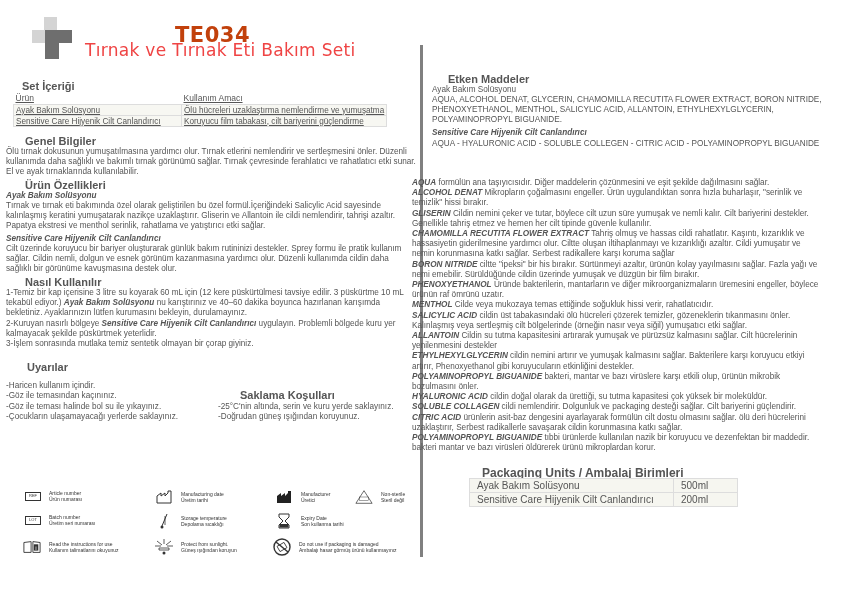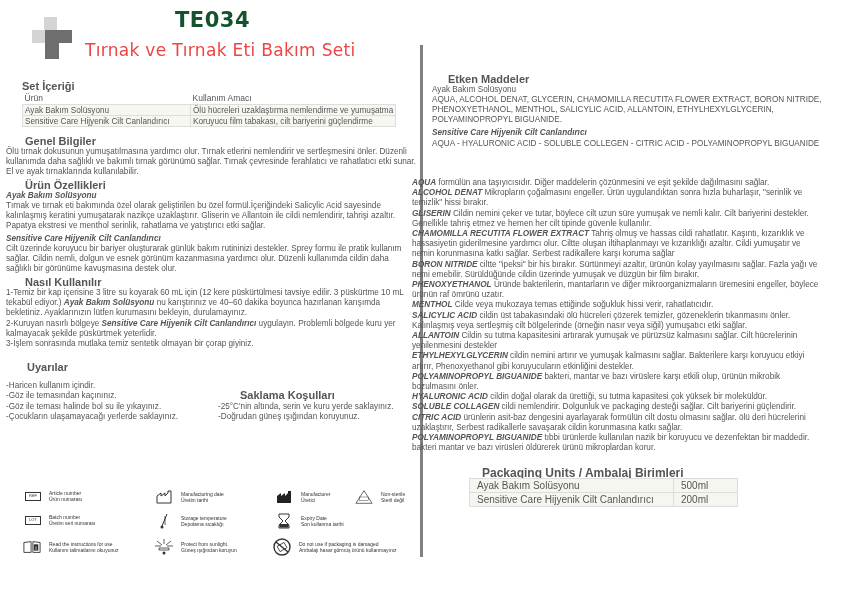--- a/index.html
+++ b/index.html
@@ -5,30 +5,30 @@
     * { margin: 0; padding: 0; box-sizing: border-box; }
     html, body { width: 842px; height: 595px; background: #ffffff; overflow: hidden; }
     body { font-family: "Liberation Sans", sans-serif; color: #444; position: relative; }
 
     .logo { position: absolute; left: 30px; top: 17px; width: 42px; height: 42px; }
     .logo .sq1 { position: absolute; left: 14px; top: 0; width: 13px; height: 13px; background: #d4d4d4; }
     .logo .sq2 { position: absolute; left: 2px; top: 13px; width: 13px; height: 13px; background: #d4d4d4; }
     .logo .sq3 { position: absolute; left: 15px; top: 13px; width: 27px; height: 13px; background: #6e6e6e; }
     .logo .sq4 { position: absolute; left: 15px; top: 26px; width: 14px; height: 16px; background: #6e6e6e; }
 
-    .code { position: absolute; left: 175px; top: 8px; font-family: "DejaVu Sans", sans-serif; font-weight: bold; font-size: 21px; color: #14532d; letter-spacing: 0.5px; }
+    .code { position: absolute; left: 175px; top: 23px; font-family: "DejaVu Sans", sans-serif; font-weight: bold; font-size: 21px; color: #c2410c; letter-spacing: 0.5px; }
     .title { position: absolute; left: 85px; top: 40px; font-family: "DejaVu Sans", sans-serif; font-size: 17px; color: #ef4444; letter-spacing: 0.3px; }
 
     .divider { position: absolute; left: 420px; top: 45px; width: 3px; height: 512px; background: #808080; }
 
     .h2 { font-weight: bold; font-size: 11px; color: #555; position: absolute; }
     .txt { font-size: 8.2px; line-height: 10.2px; color: #555; position: absolute; }
     .bi { font-weight: bold; font-style: italic; }
 
-    table.set { position: absolute; left: 22px; top: 105px; border-collapse: collapse; font-size: 8.2px; color: #555; }
+    table.set { position: absolute; left: 13px; top: 105px; border-collapse: collapse; font-size: 8.2px; color: #555; text-decoration: underline; }
     table.set th { text-align: left; font-weight: normal; font-size: 8.5px; padding: 0 2px 1px 2px; color: #555; }
     table.set td { background: #f7f7f2; border: 1px solid #ddd; padding: 0 2px; height: 11px; white-space: nowrap; }
 
     table.pack { position: absolute; left: 469px; top: 478px; border-collapse: collapse; font-size: 10px; color: #555; }
     table.pack td { background: #f6f6f0; border: 1px solid #ddd; padding: 1px 7px; height: 14px; white-space: nowrap; }
 
     .sym { position: absolute; display: flex; align-items: center; font-size: 5px; line-height: 6px; color: #333; }
     .sym .ic { width: 18px; height: 14px; margin-right: 8px; display: flex; align-items: center; justify-content: center; }
     .box-ic { border: 1px solid #333; font-size: 4px; width: 16px !important; height: 9px !important; }
   </style>

